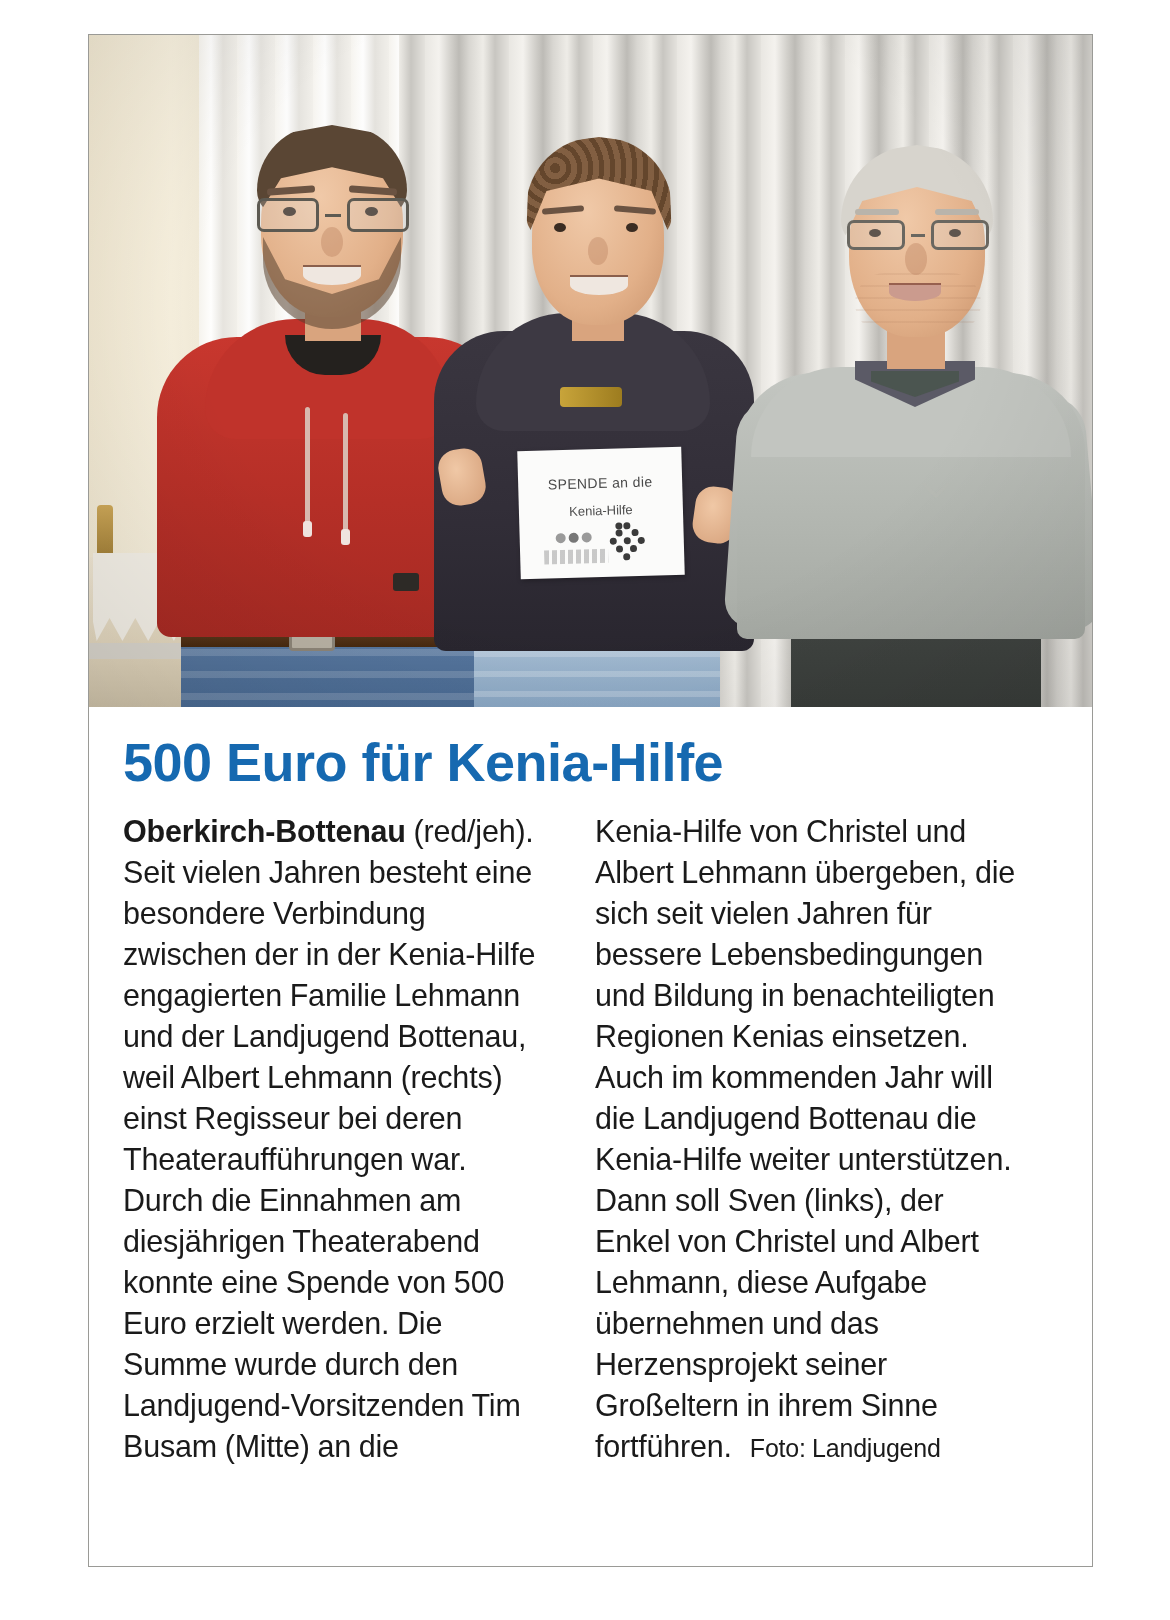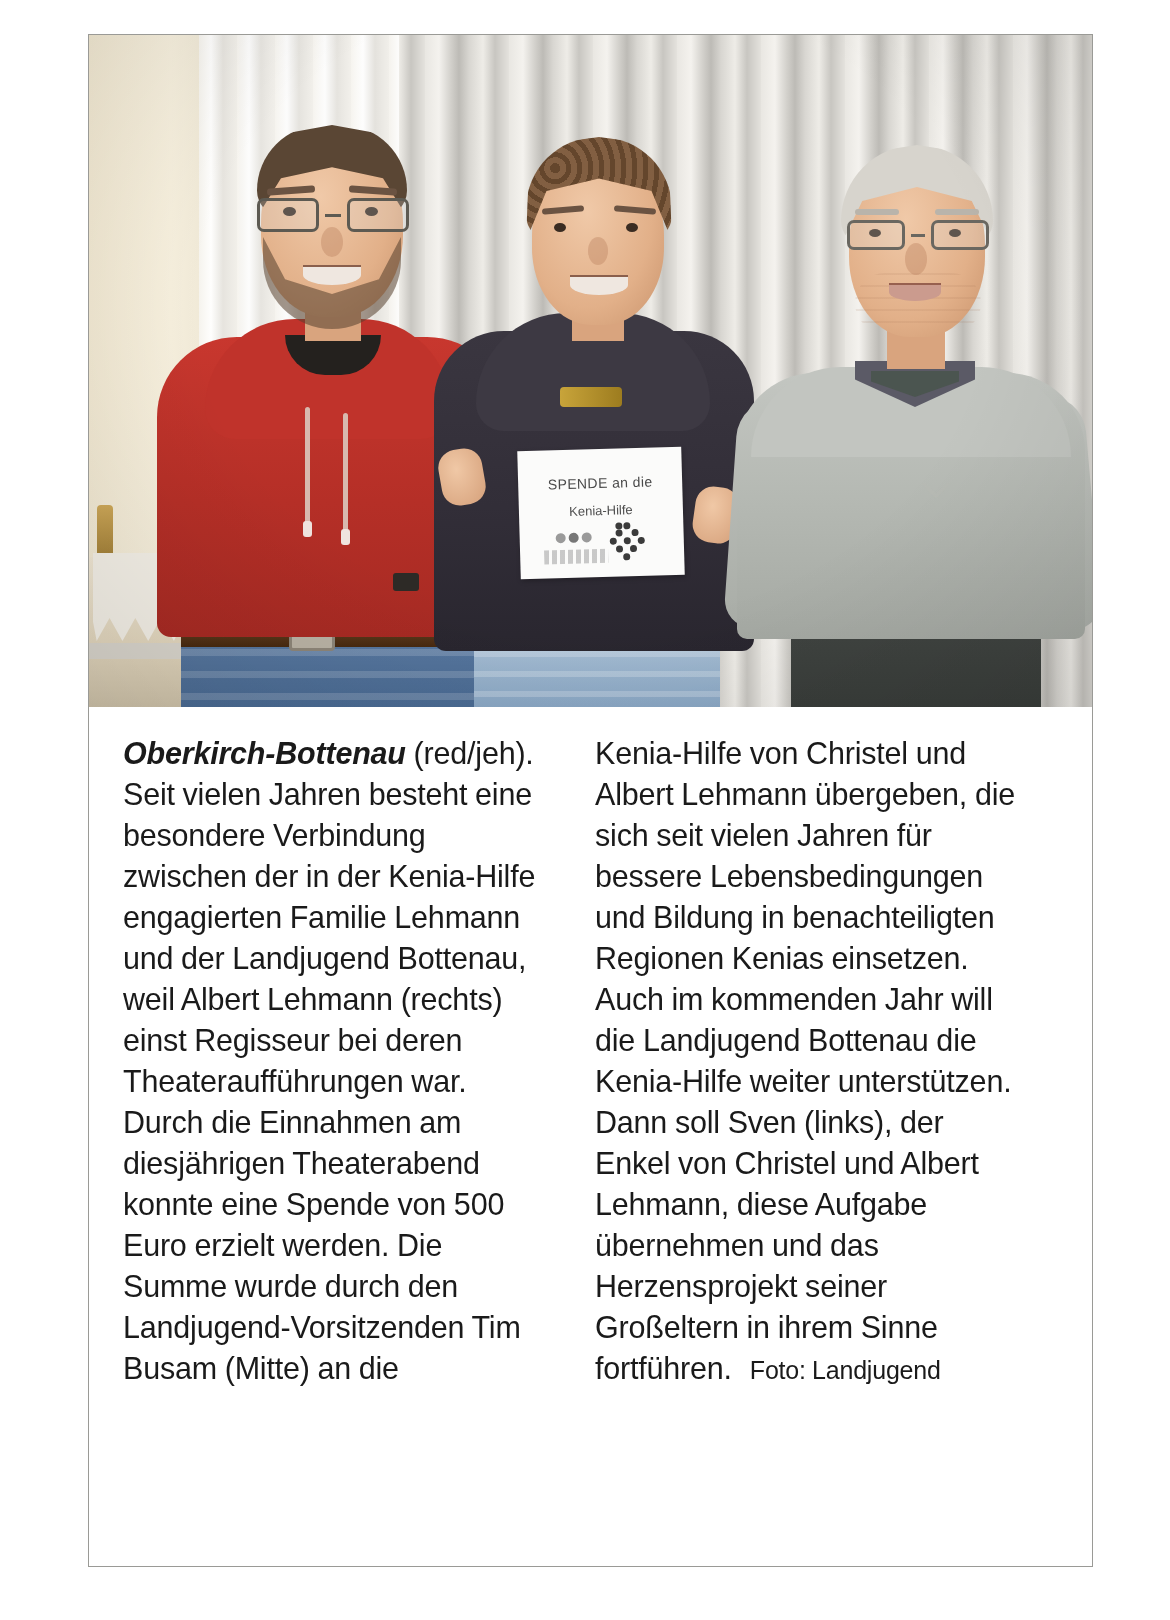--- a/index.html
+++ b/index.html
@@ -439,21 +439,21 @@
   .col {
     width: 428px;
     font-family: "Liberation Sans", sans-serif;
     font-size: 30.5px;
     line-height: 41px;
     color: #1a1a1a;
     letter-spacing: -0.2px;
     word-spacing: -0.5px;
   }
   .col p { margin: 0; }
-  .lead-in { font-weight: bold; font-style: italic; }
+  .lead-in { font-weight: bold; }
   .credit {
     font-size: 25px;
     color: #1a1a1a;
     white-space: nowrap;
   }
   .credit-space { display: inline-block; width: 18px; }
 </style>
 </head>
 <body>
 
@@ -569,20 +569,21 @@
           <i style="left:24px;top:23px"></i>
           <i style="left:17px;top:31px"></i>
         </div>
       </div>
 
       <div class="photo-vignette"></div>
     </div>
 
     <div id="article">
 
+      <h1 id="headline">500 Euro für Kenia-Hilfe</h1>
 
       <div id="columns">
 
         <div class="col">
           <p><span class="lead-in">Oberkirch-Bottenau</span><span> (red/</span><span>jeh). Seit vielen Jahren besteht eine besondere Verbindung zwischen der in der Kenia-Hilfe engagierten Familie Lehmann und der Landjugend Bottenau, weil Albert Lehmann (rechts) einst Regisseur bei deren Theateraufführungen war. Durch die Einnahmen am diesjährigen Theaterabend konnte eine Spende von 500 Euro erzielt werden. Die Summe wurde durch den Landjugend-Vorsitzenden Tim Busam (Mitte) an die</span></p>
         </div>
 
         <div class="col">
           <p><span>Kenia-Hilfe von Christel und Albert Lehmann übergeben, die sich seit vielen Jahren für bessere Lebensbedingungen und Bildung in benachteiligten Regionen Kenias einsetzen. Auch im kommenden Jahr will die Landjugend Bottenau die Kenia-Hilfe weiter unterstützen. Dann soll Sven (links), der Enkel von Christel und Albert Lehmann, diese Aufgabe übernehmen und das Herzensprojekt seiner Großeltern in ihrem Sinne fortführen.</span><span class="credit-space"></span><span class="credit">Foto: Landjugend</span></p>
         </div>

